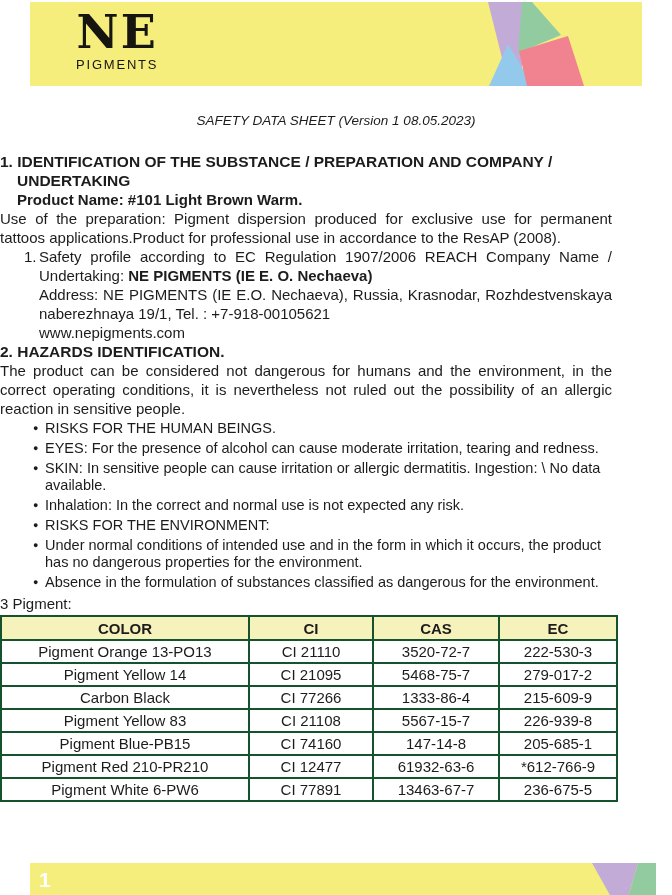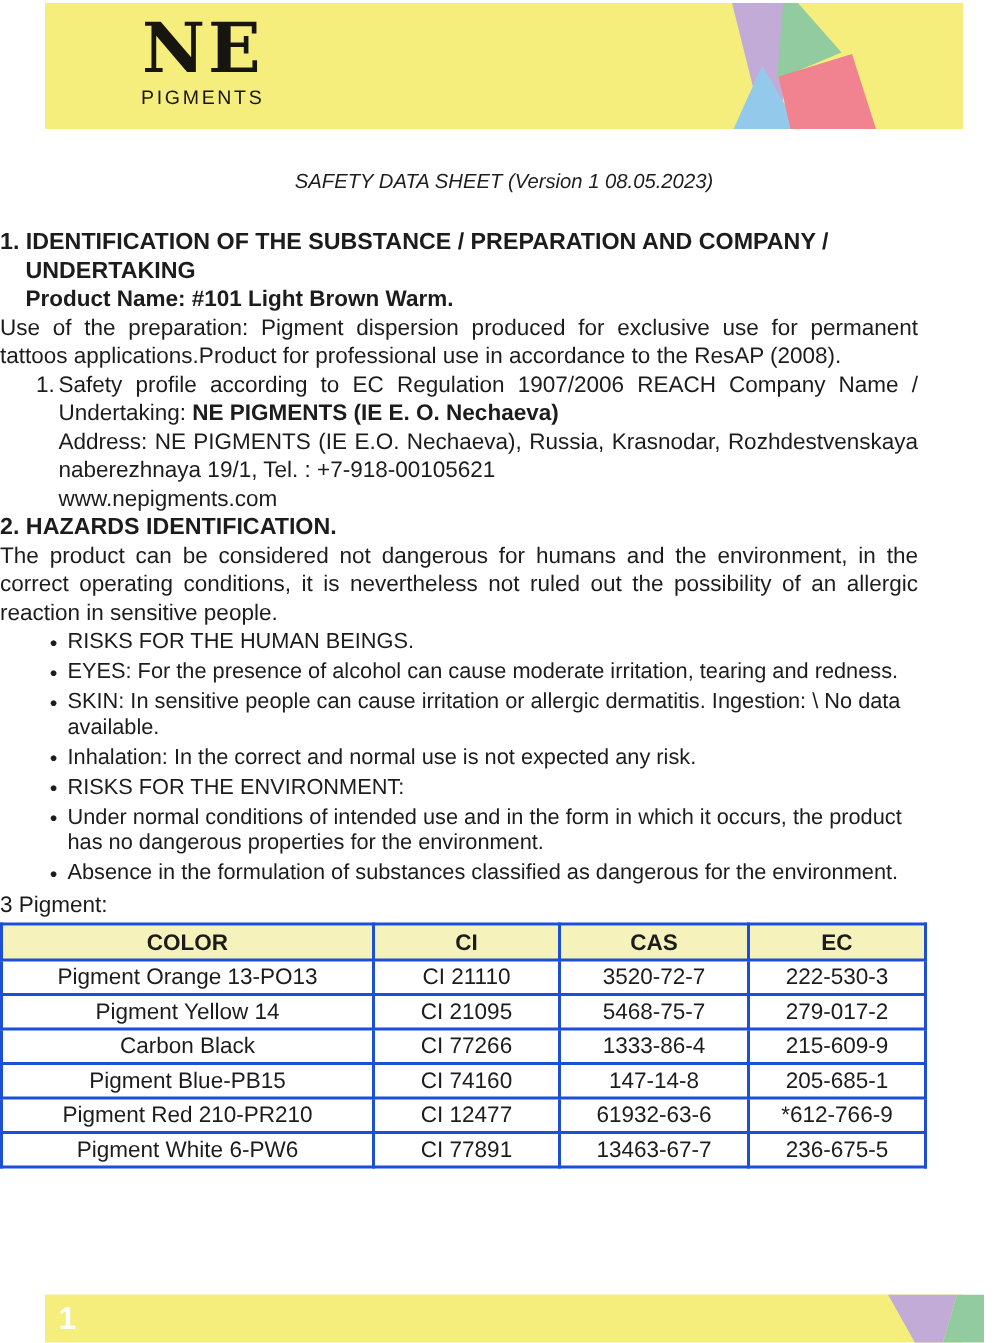--- a/index.html
+++ b/index.html
@@ -15,21 +15,21 @@
 
   
   .banner {
     position: relative;
     margin: 2px 0 0 30px;
     width: 612px; height: 84px;
     background: #F5EE7D;
     overflow: hidden;
   }
   .logo {
-    position: absolute; left: 64px; top: 6px;
+    position: absolute; left: 46px; top: 6px;
     text-align: center; color: #17150f;
   }
   .logo-ne {
     font-family: "DejaVu Serif", serif;
     font-weight: 700; font-size: 46px; line-height: 48px;
     letter-spacing: 2px;
   }
   .logo-pigments {
     font-size: 13px; font-weight: 400; letter-spacing: 1.8px;
     margin-top: 1px;
@@ -68,21 +68,21 @@
 
   
   .tbl-label { margin-top: 3px; }
   table.pigments {
     border-collapse: collapse;
     width: 616px;
     margin-top: 2px;
     table-layout: fixed;
   }
   table.pigments th, table.pigments td {
-    border: 2px solid #1d4ed8;
+    border: 2px solid #14532d;
     font-size: 15px;
     text-align: center;
     padding: 0 3px;
     overflow: hidden;
   }
   table.pigments th {
     background: #F6F2BC;
     height: 24px; font-weight: 700;
   }
   table.pigments td { height: 23px; }
@@ -207,20 +207,26 @@
           <td>5468-75-7</td>
           <td>279-017-2</td>
         </tr>
         <tr>
           <td class="cell-color">Carbon Black</td>
           <td>CI 77266</td>
           <td>1333-86-4</td>
           <td>215-609-9</td>
         </tr>
         <tr>
+          <td class="cell-color">Pigment Yellow 83</td>
+          <td>CI 21108</td>
+          <td>5567-15-7</td>
+          <td>226-939-8</td>
+        </tr>
+        <tr>
           <td class="cell-color">Pigment Blue-PB15</td>
           <td>CI 74160</td>
           <td>147-14-8</td>
           <td>205-685-1</td>
         </tr>
         <tr>
           <td class="cell-color">Pigment Red 210-PR210</td>
           <td>CI 12477</td>
           <td>61932-63-6</td>
           <td>*612-766-9</td>

